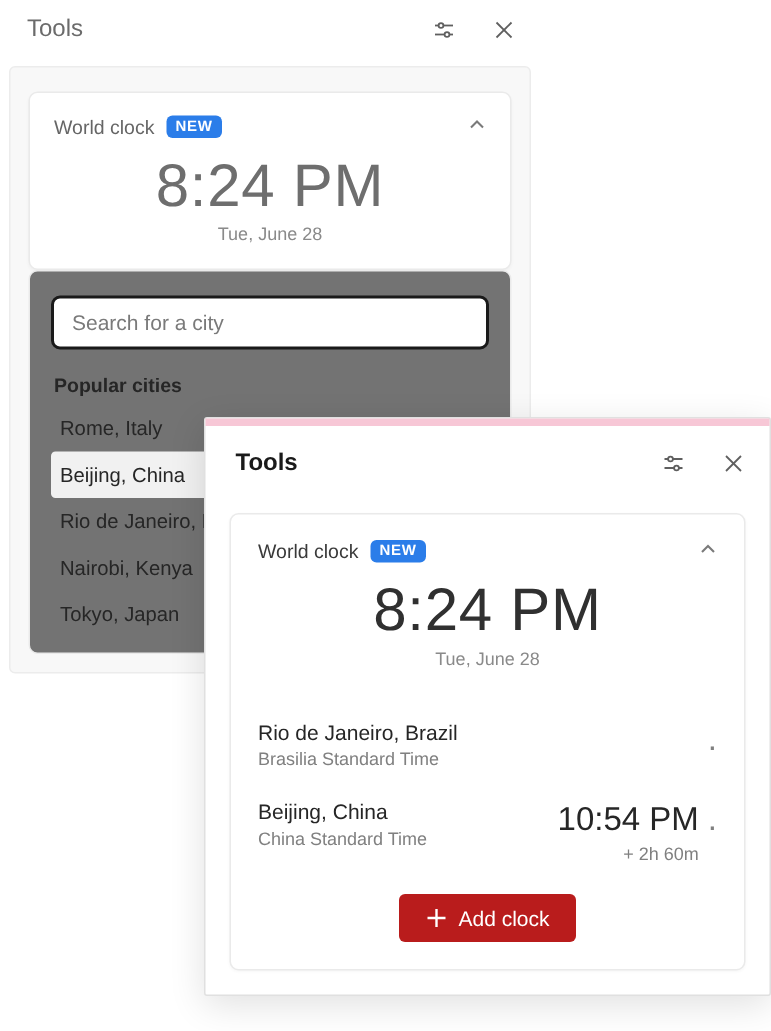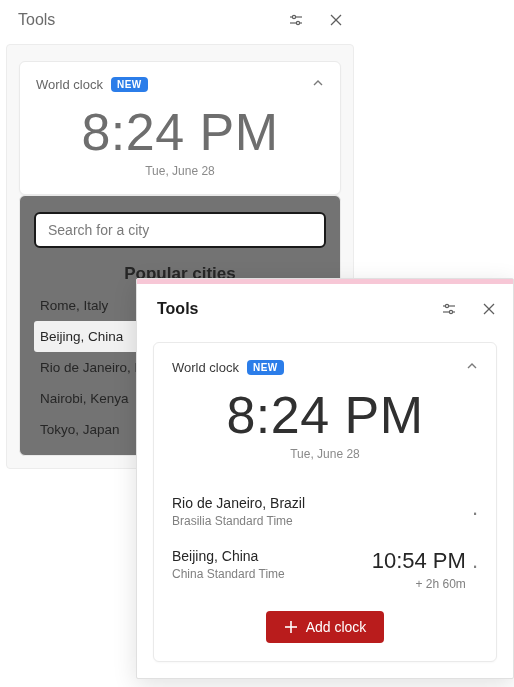--- a/index.html
+++ b/index.html
@@ -82,21 +82,21 @@
   .chevron {
     color: #7a7a7a;
   }
   .chevron svg { width: 12px; height: 12px; }
 
   .big-time {
     text-align: center;
     margin-top: 10px;
   }
   .big-time .time {
-    font-size: 52px;
+    font-size: 40px;
     font-weight: 400;
     color: #303030;
     letter-spacing: 0.5px;
   }
   .panel-back .big-time .time { color: #6e6e6e; }
   .big-time .date {
     font-size: 12px;
     color: #8a8a8a;
     margin-top: 2px;
   }
@@ -112,25 +112,24 @@
     border: 2px solid #1a1a1a;
     border-radius: 6px;
     padding: 8px 12px;
     font-size: 14px;
     color: #333;
     outline: none;
   }
   .search-input::placeholder { color: #7a7a7a; }
 
   .popular-label {
-    font-size: 17px;
+    font-size: 13px;
     font-weight: 600;
     color: #262626;
     margin: 16px 2px 6px 2px;
-    text-align: center;
   }
   .city-list { }
   .city-item {
     font-size: 13.5px;
     color: #262626;
     padding: 8px 6px;
     border-radius: 3px;
     cursor: default;
   }
   .city-item.hovered {

